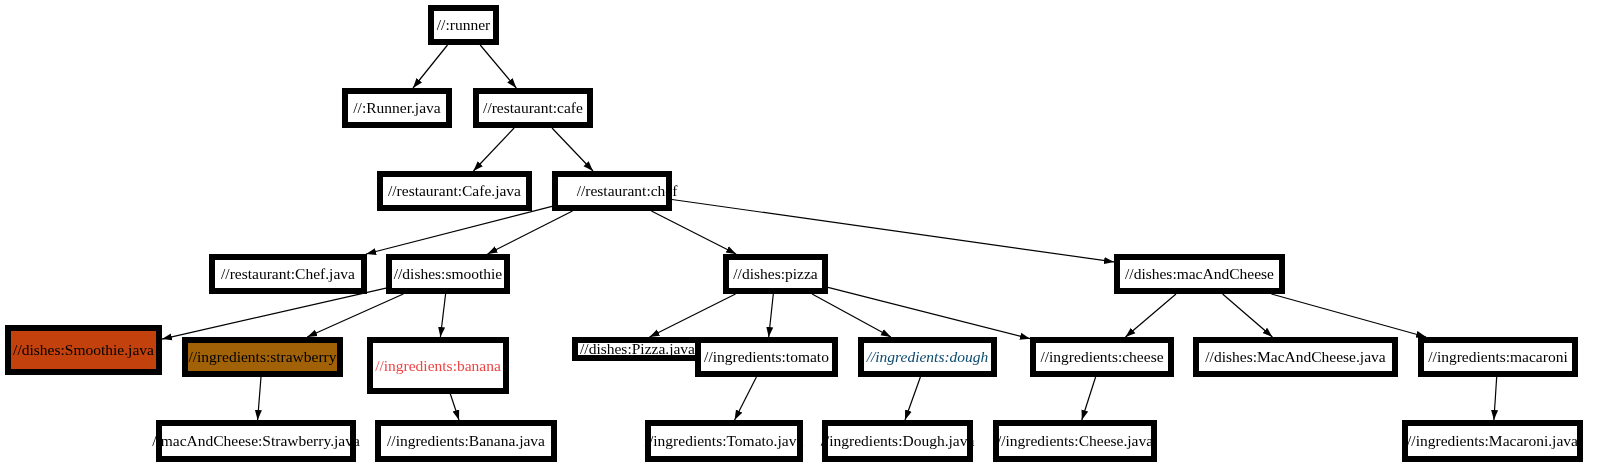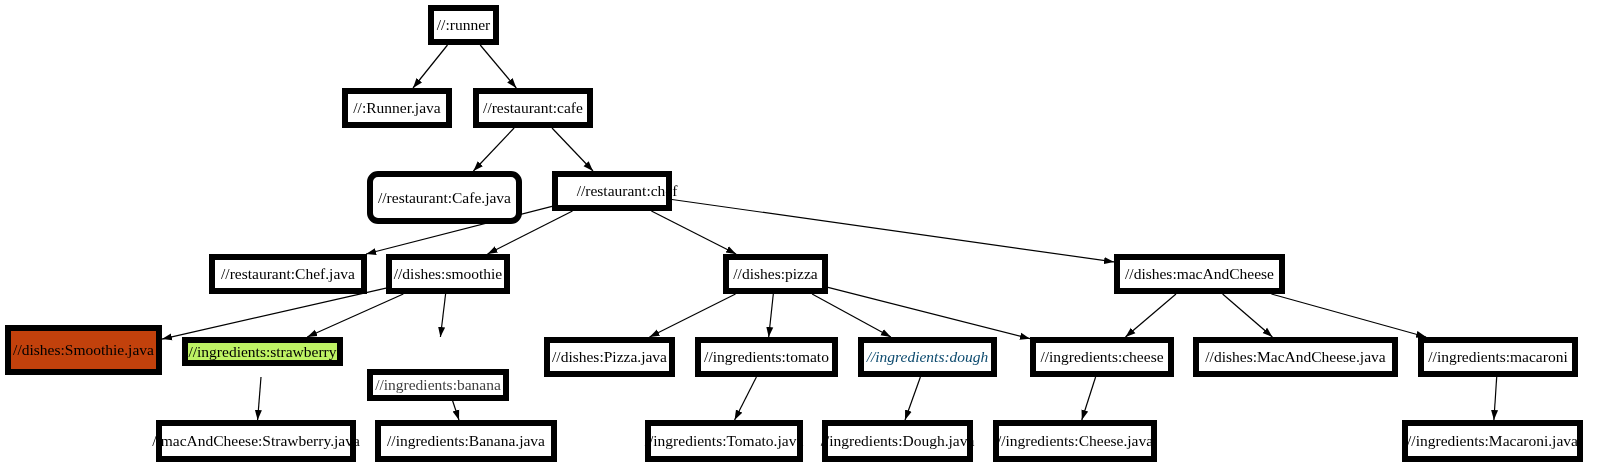--- a/index.html
+++ b/index.html
@@ -57,30 +57,30 @@
       <line x1="261.0" y1="377.0" x2="257.6" y2="420.0" stroke="#000000" stroke-width="1.2" marker-end="url(#arrowhead)"></line>
       <line x1="444.7" y1="377.0" x2="459.0" y2="420.0" stroke="#000000" stroke-width="1.2" marker-end="url(#arrowhead)"></line>
       <line x1="756.4" y1="377.0" x2="734.6" y2="420.0" stroke="#000000" stroke-width="1.2" marker-end="url(#arrowhead)"></line>
       <line x1="920.4" y1="377.0" x2="905.0" y2="420.0" stroke="#000000" stroke-width="1.2" marker-end="url(#arrowhead)"></line>
       <line x1="1095.6" y1="377.0" x2="1081.8" y2="420.0" stroke="#000000" stroke-width="1.2" marker-end="url(#arrowhead)"></line>
       <line x1="1496.7" y1="377.0" x2="1493.9" y2="420.0" stroke="#000000" stroke-width="1.2" marker-end="url(#arrowhead)"></line>
     </svg>
 <div class="node" style="left: 428px; top: 5px; width: 71px; height: 40px; border-color: rgb(0, 0, 0); background: rgb(255, 255, 255); color: rgb(0, 0, 0);">//:runner</div>
     <div class="node" style="left: 342px; top: 88px; width: 110px; height: 40px; border-color: rgb(0, 0, 0); background: rgb(255, 255, 255); color: rgb(0, 0, 0);">//:Runner.java</div>
     <div class="node" style="left: 473px; top: 88px; width: 120px; height: 40px; border-color: rgb(0, 0, 0); background: rgb(255, 255, 255); color: rgb(0, 0, 0);">//restaurant:cafe</div>
-    <div class="node" style="left: 367px; top: 171px; width: 155px; height: 53px; border-color: rgb(0, 0, 0); background: rgb(255, 255, 255); color: rgb(0, 0, 0); border-radius: 11px;">//restaurant:Cafe.java</div>
+    <div class="node" style="left: 377px; top: 171px; width: 155px; height: 40px; border-color: rgb(0, 0, 0); background: rgb(255, 255, 255); color: rgb(0, 0, 0);">//restaurant:Cafe.java</div>
     <div class="node" style="left: 552px; top: 171px; width: 120px; height: 40px; border-color: rgb(0, 0, 0); background: rgb(255, 255, 255); color: rgb(0, 0, 0); padding-left: 30px;">//restaurant:chef</div>
     <div class="node" style="left: 209px; top: 254px; width: 158px; height: 40px; border-color: rgb(0, 0, 0); background: rgb(255, 255, 255); color: rgb(0, 0, 0);">//restaurant:Chef.java</div>
     <div class="node" style="left: 386px; top: 254px; width: 124px; height: 40px; border-color: rgb(0, 0, 0); background: rgb(255, 255, 255); color: rgb(0, 0, 0);">//dishes:smoothie</div>
     <div class="node" style="left: 723px; top: 254px; width: 105px; height: 40px; border-color: rgb(0, 0, 0); background: rgb(255, 255, 255); color: rgb(0, 0, 0);">//dishes:pizza</div>
     <div class="node" style="left: 1114px; top: 254px; width: 171px; height: 40px; border-color: rgb(0, 0, 0); background: rgb(255, 255, 255); color: rgb(0, 0, 0);">//dishes:macAndCheese</div>
     <div class="node" style="left: 5px; top: 325px; width: 157px; height: 50px; border-color: rgb(0, 0, 0); background: #c2410c; color: rgb(0, 0, 0);">//dishes:Smoothie.java</div>
-    <div class="node" style="left: 182px; top: 337px; width: 161px; height: 29px; border-color: rgb(0, 0, 0); background: #bef264; color: rgb(0, 0, 0);">//ingredients:strawberry</div>
-    <div class="node" style="left: 367px; top: 337px; width: 142px; height: 32px; border-color: rgb(0, 0, 0); background: rgb(255, 255, 255); color: #404040; margin-top: 32px;">//ingredients:banana</div>
-    <div class="node" style="left: 544px; top: 337px; width: 131px; height: 40px; border-color: rgb(0, 0, 0); background: rgb(255, 255, 255); color: rgb(0, 0, 0);">//dishes:Pizza.java</div>
+    <div class="node" style="left: 182px; top: 337px; width: 161px; height: 40px; border-color: rgb(0, 0, 0); background: #a16207; color: rgb(0, 0, 0);">//ingredients:strawberry</div>
+    <div class="node" style="left: 367px; top: 337px; width: 142px; height: 57px; border-color: rgb(0, 0, 0); background: rgb(255, 255, 255); color: #ef4444;">//ingredients:banana</div>
+    <div class="node" style="left: 572px; top: 337px; width: 131px; height: 24px; border-color: rgb(0, 0, 0); background: rgb(255, 255, 255); color: rgb(0, 0, 0);">//dishes:Pizza.java</div>
     <div class="node" style="left: 695px; top: 337px; width: 143px; height: 40px; border-color: rgb(0, 0, 0); background: rgb(255, 255, 255); color: rgb(0, 0, 0);">//ingredients:tomato</div>
     <div class="node" style="left: 858px; top: 337px; width: 139px; height: 40px; border-color: rgb(0, 0, 0); background: rgb(255, 255, 255); color: #0c4a6e; font-style: italic;">//ingredients:dough</div>
     <div class="node" style="left: 1030px; top: 337px; width: 144px; height: 40px; border-color: rgb(0, 0, 0); background: rgb(255, 255, 255); color: rgb(0, 0, 0);">//ingredients:cheese</div>
     <div class="node" style="left: 1193px; top: 337px; width: 205px; height: 40px; border-color: rgb(0, 0, 0); background: rgb(255, 255, 255); color: rgb(0, 0, 0);">//dishes:MacAndCheese.java</div>
     <div class="node" style="left: 1418px; top: 337px; width: 160px; height: 40px; border-color: rgb(0, 0, 0); background: rgb(255, 255, 255); color: rgb(0, 0, 0);">//ingredients:macaroni</div>
     <div class="node" style="left: 156px; top: 420px; width: 200px; height: 42px; border-color: rgb(0, 0, 0); background: rgb(255, 255, 255); color: rgb(0, 0, 0);">//macAndCheese:Strawberry.java</div>
     <div class="node" style="left: 375px; top: 420px; width: 182px; height: 42px; border-color: rgb(0, 0, 0); background: rgb(255, 255, 255); color: rgb(0, 0, 0);">//ingredients:Banana.java</div>
     <div class="node" style="left: 645px; top: 420px; width: 158px; height: 42px; border-color: rgb(0, 0, 0); background: rgb(255, 255, 255); color: rgb(0, 0, 0);">//ingredients:Tomato.java</div>
     <div class="node" style="left: 822px; top: 420px; width: 151px; height: 42px; border-color: rgb(0, 0, 0); background: rgb(255, 255, 255); color: rgb(0, 0, 0);">//ingredients:Dough.java</div>
     <div class="node" style="left: 993px; top: 420px; width: 164px; height: 42px; border-color: rgb(0, 0, 0); background: rgb(255, 255, 255); color: rgb(0, 0, 0);">//ingredients:Cheese.java</div>

